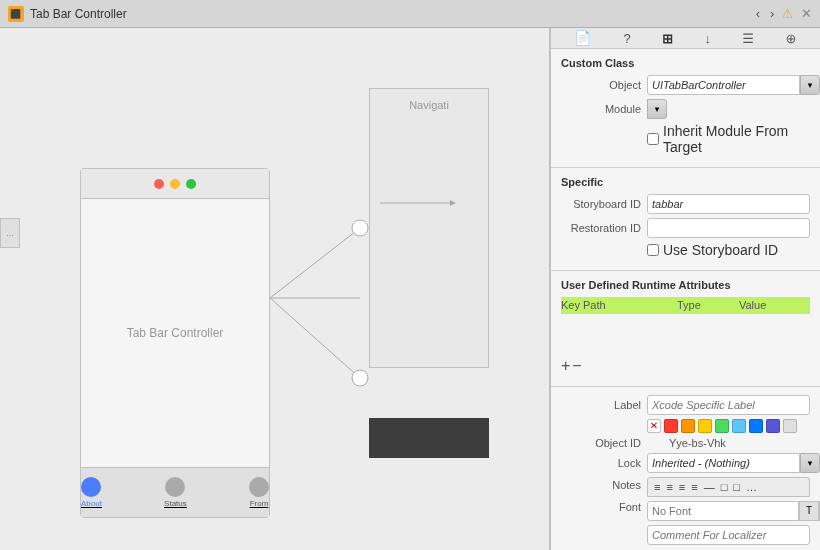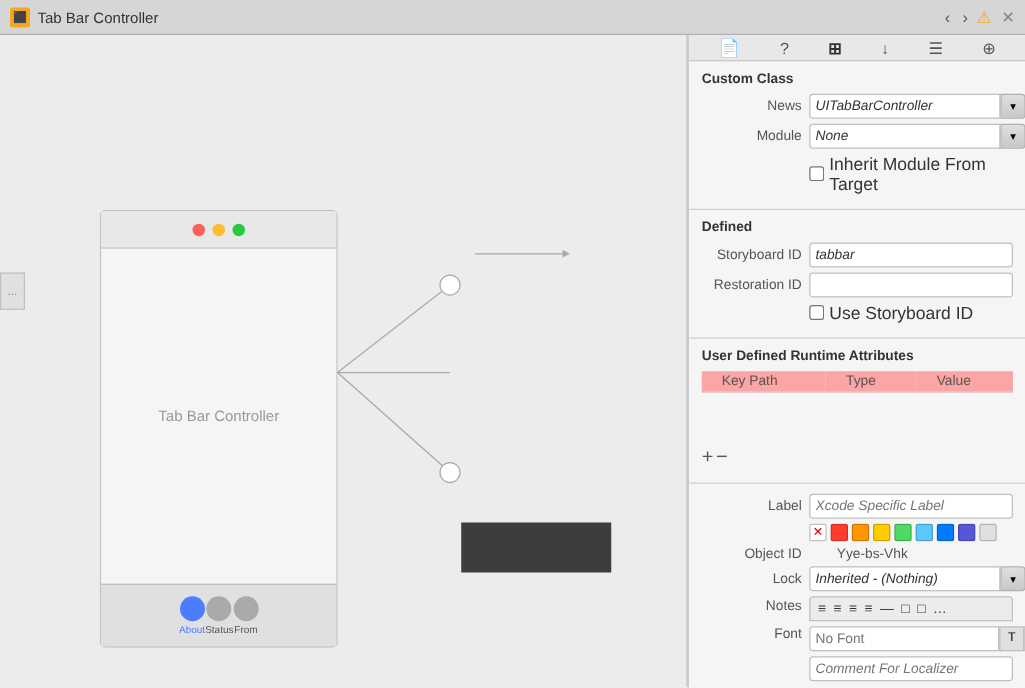--- a/index.html
+++ b/index.html
@@ -55,21 +55,22 @@
     .device-tab-bar {
       position: absolute;
       bottom: 0;
       left: 0;
       right: 0;
       height: 50px;
       background: #e0e0e0;
       border-top: 1px solid #c0c0c0;
       display: flex;
       align-items: center;
-      justify-content: center;
+      justify-content: space-between;
+      text-decoration: underline;
     }
     .tab-item { display: flex; flex-direction: column; align-items: center; gap: 2px; }
     .tab-icon { width: 20px; height: 20px; background: #4a7eff; border-radius: 50%; }
     .tab-icon-gray { background: #aaa; }
     .tab-label { font-size: 8px; color: #555; }
     .tab-label-blue { color: #4a7eff; }
 
     
     .nav-placeholder {
       position: absolute;
@@ -150,21 +151,21 @@
       border-radius: 0 3px 3px 0;
       display: flex; align-items: center; justify-content: center;
       cursor: pointer; font-size: 9px;
     }
     .checkbox-row { display: flex; align-items: center; margin-left: 86px; margin-bottom: 4px; gap: 4px; }
     .checkbox-row input { width: 12px; height: 12px; }
     .checkbox-row label { font-size: 14px; color: #333; }
 
     
     .attr-table { width: 100%; border-collapse: collapse; margin-top: 4px; }
-    .attr-table th { font-size: 11px; color: #555; font-weight: normal; text-align: left; padding: 2px 16px; border-bottom: 1px solid #d0d0d0; background: #fca5a5; }
+    .attr-table th { font-size: 11px; color: #555; font-weight: normal; text-align: left; padding: 2px 0; border-bottom: 1px solid #d0d0d0; background: #bef264; }
     .attr-table td { padding: 2px 4px; font-size: 11px; color: #333; }
     .attr-table-empty { height: 40px; }
 
     
     .add-remove-row { display: flex; gap: 2px; padding: 4px 0; }
     .add-remove-btn { background: none; border: none; font-size: 16px; color: #555; cursor: pointer; line-height: 1; }
 
     
     .color-swatches { display: flex; gap: 3px; align-items: center; }
     .swatch { width: 14px; height: 14px; border-radius: 2px; border: 1px solid rgba(0,0,0,0.2); cursor: pointer; }
@@ -226,20 +227,23 @@
           <div class="tab-icon tab-icon-gray"></div>
           <span class="tab-label">Status</span>
         </div>
         <div class="tab-item">
           <div class="tab-icon tab-icon-gray"></div>
           <span class="tab-label">From</span>
         </div>
       </div>
     </div>
 
+    <div class="nav-placeholder">
+      <span class="nav-placeholder-label">Navigati</span>
+    </div>
 
     <div class="nav-dark-bar"></div>
 
     <svg class="canvas-svg">
 
       <line x1="270" y1="270" x2="360" y2="200" stroke="#aaa" stroke-width="1"></line>
       <line x1="270" y1="270" x2="360" y2="270" stroke="#aaa" stroke-width="1"></line>
       <line x1="270" y1="270" x2="360" y2="350" stroke="#aaa" stroke-width="1"></line>
 
       <line x1="380" y1="175" x2="450" y2="175" stroke="#aaa" stroke-width="1"></line>
@@ -265,43 +269,42 @@
       <span class="panel-icon active" style="font-size:13px;">⊞</span>
       <span class="panel-icon" style="font-size:13px;">↓</span>
       <span class="panel-icon" style="font-size:13px;">☰</span>
       <span class="panel-icon" style="font-size:13px;">⊕</span>
     </div>
 
     <div class="panel-section">
       <div class="section-title">Custom Class</div>
 
       <div class="form-row">
-        <span class="form-label">News</span>
+        <span class="form-label">Object</span>
         <div class="form-input-with-btn">
           <input type="text" class="form-input" style="border-radius: 3px 0px 0px 3px;" value="UITabBarController">
           <div class="dropdown-btn">▾</div>
         </div>
       </div>
 
       <div class="form-row">
         <span class="form-label">Module</span>
         <div class="form-input-with-btn">
-          <input type="text" class="form-input" style="border-radius: 3px 0px 0px 3px;" value="None">
           <div class="dropdown-btn">▾</div>
         </div>
       </div>
 
       <div class="checkbox-row">
         <input type="checkbox" style="">
         <label>Inherit Module From Target</label>
       </div>
     </div>
 
     <div class="panel-section">
-      <div class="section-title">Defined</div>
+      <div class="section-title">Specific</div>
 
       <div class="form-row">
         <span class="form-label">Storyboard ID</span>
         <input type="text" class="form-input" value="tabbar" style="">
       </div>
 
       <div class="form-row">
         <span class="form-label">Restoration ID</span>
         <input type="text" class="form-input" value="" style="">
       </div>

